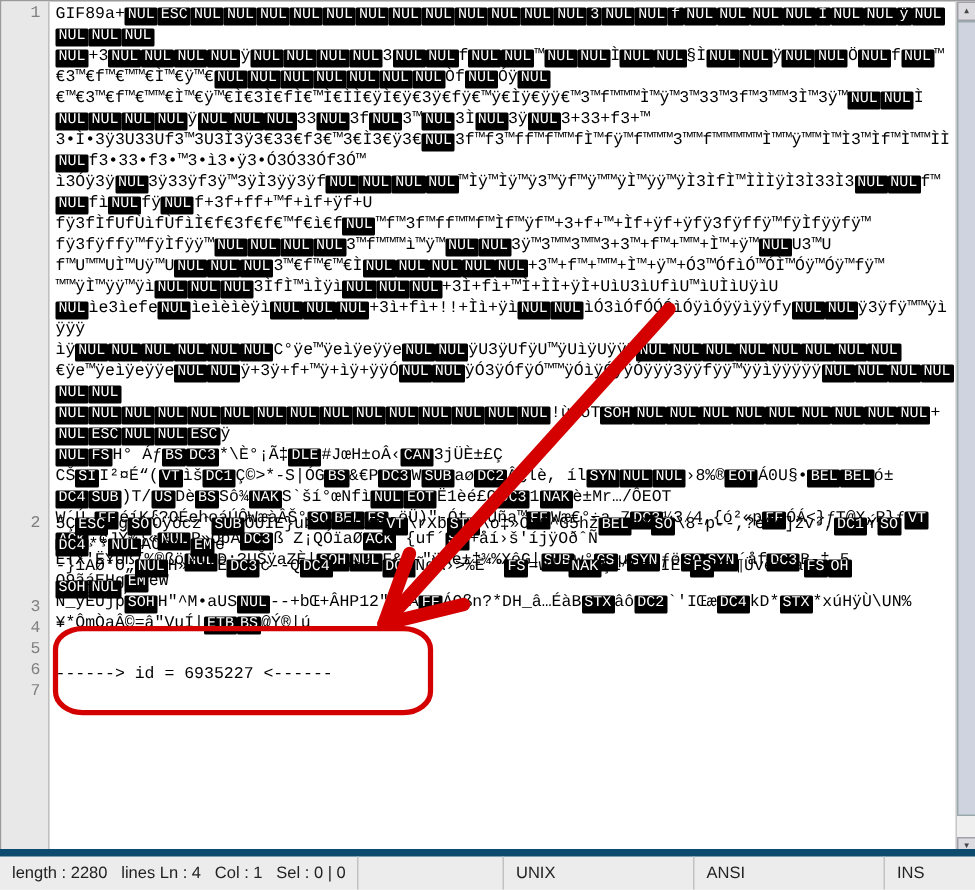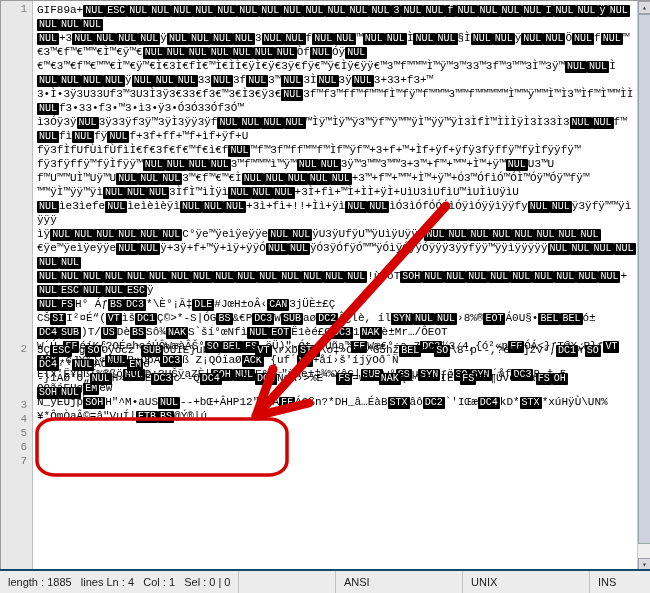--- a/index.html
+++ b/index.html
@@ -7,21 +7,21 @@
   .gutter{position:absolute;left:0;top:0;width:32px;height:100%;background:#e8e8e8;border-right:1px solid #c0c0c0;box-sizing:border-box}
   .gutter .ln{position:absolute;left:0;width:26px;text-align:right;color:#808080;font-size:11px}
   .text-area{position:absolute;left:36px;top:2px;right:14px;bottom:2px;line-height:14px;color:#000;word-break:break-all}
   .binline{font-family:"Courier New",monospace;font-size:11px;color:#000;white-space:normal}
   .ctl{display:inline-block;background:#000;color:#fff;font-size:10px;line-height:12px;padding:0 2px;margin:0 0;border-radius:1px;font-family:"Courier New",monospace}
   .line{min-height:14px}
   .msg-block{margin-top:2px}
   .scrollbar{position:absolute;right:0;top:0;width:13px;height:100%;background:#efefef;border-left:1px solid #c8c8c8}
   .sb-btn{position:absolute;left:0;width:13px;height:13px;background:#dcdce0;border:1px solid #a0a0a8;box-sizing:border-box;font-size:8px;line-height:11px;text-align:center;color:#444}
   .sb-thumb{position:absolute;left:0;top:13px;width:13px;height:530px;background:#cfd3e0;border:1px solid #9aa;box-sizing:border-box}
-  .statusbar{position:absolute;left:0;bottom:0;width:650px;height:22px;background:#ececec;border-top:2px solid #0c4a6e;display:flex;align-items:center;font-family:Tahoma,Arial,sans-serif;font-size:11px;color:#222}
+  .statusbar{position:absolute;left:0;bottom:0;width:650px;height:22px;background:#ececec;border-top:5px solid #0c4a6e;display:flex;align-items:center;font-family:Tahoma,Arial,sans-serif;font-size:11px;color:#222}
   .statusbar .cell{padding:0 8px;border-right:1px solid #c2c2c2;height:100%;display:flex;align-items:center}
   .statusbar .flex{flex:1}
   
   .anno{position:absolute;left:0;top:0;width:650px;height:570px;pointer-events:none}
 </style>
 </head>
 <body>
 
 <div class="editor-wrap">
   <div class="gutter">
@@ -35,43 +35,44 @@
   </div>
 
   <div class="text-area">
     <div id="bin1" class="binline">GIF89a+<span class="ctl">NUL</span><span class="ctl">ESC</span><span class="ctl">NUL</span><span class="ctl">NUL</span><span class="ctl">NUL</span><span class="ctl">NUL</span><span class="ctl">NUL</span><span class="ctl">NUL</span><span class="ctl">NUL</span><span class="ctl">NUL</span><span class="ctl">NUL</span><span class="ctl">NUL</span><span class="ctl">NUL</span><span class="ctl">NUL</span><span class="ctl">3</span><span class="ctl">NUL</span><span class="ctl">NUL</span><span class="ctl">f</span><span class="ctl">NUL</span><span class="ctl">NUL</span><span class="ctl">NUL</span><span class="ctl">NUL</span><span class="ctl">Ì</span><span class="ctl">NUL</span><span class="ctl">NUL</span><span class="ctl">ÿ</span><span class="ctl">NUL</span><span class="ctl">NUL</span><span class="ctl">NUL</span><span class="ctl">NUL</span><br><span class="ctl">NUL</span>+3<span class="ctl">NUL</span><span class="ctl">NUL</span><span class="ctl">NUL</span><span class="ctl">NUL</span>ÿ<span class="ctl">NUL</span><span class="ctl">NUL</span><span class="ctl">NUL</span><span class="ctl">NUL</span>3<span class="ctl">NUL</span><span class="ctl">NUL</span>f<span class="ctl">NUL</span><span class="ctl">NUL</span>™<span class="ctl">NUL</span><span class="ctl">NUL</span>Ì<span class="ctl">NUL</span><span class="ctl">NUL</span>§Ì<span class="ctl">NUL</span><span class="ctl">NUL</span>ÿ<span class="ctl">NUL</span><span class="ctl">NUL</span>Ö<span class="ctl">NUL</span>f<span class="ctl">NUL</span>™€3™€f™€™™€Ì™€ÿ™€<span class="ctl">NUL</span><span class="ctl">NUL</span><span class="ctl">NUL</span><span class="ctl">NUL</span><span class="ctl">NUL</span><span class="ctl">NUL</span><span class="ctl">NUL</span>Òf<span class="ctl">NUL</span>Óÿ<span class="ctl">NUL</span><br>€™€3™€f™€™™€Ì™€ÿ™€Ì€3Ì€fÌ€™Ì€ÌÌ€ÿÌ€ÿ€3ÿ€fÿ€™ÿ€Ìÿ€ÿÿ€™3™f™™™Ì™ÿ™3™33™3f™3™™3Ì™3ÿ™<span class="ctl">NUL</span><span class="ctl">NUL</span>Ì<span class="ctl">NUL</span><span class="ctl">NUL</span><span class="ctl">NUL</span><span class="ctl">NUL</span>ÿ<span class="ctl">NUL</span><span class="ctl">NUL</span><span class="ctl">NUL</span>33<span class="ctl">NUL</span>3f<span class="ctl">NUL</span>3™<span class="ctl">NUL</span>3Ì<span class="ctl">NUL</span>3ÿ<span class="ctl">NUL</span>3+33+f3+™<br>3•Ì•3ÿ3U33Uf3™3U3Ì3ÿ3€33€f3€™3€Ì3€ÿ3€<span class="ctl">NUL</span>3f™f3™ff™f™™fÌ™fÿ™f™™™3™™f™™™™™Ì™™ÿ™™Ì™Ì3™Ìf™Ì™™ÌÌ<span class="ctl">NUL</span>f3•33•f3•™3•ì3•ÿ3•Ó3Ó33Óf3Ó™<br>ì3Óÿ3ÿ<span class="ctl">NUL</span>3ÿ33ÿf3ÿ™3ÿÌ3ÿÿ3ÿf<span class="ctl">NUL</span><span class="ctl">NUL</span><span class="ctl">NUL</span><span class="ctl">NUL</span>™Ìÿ™Ìÿ™ÿ3™ÿf™ÿ™™ÿÌ™ÿÿ™ÿÌ3ÌfÌ™ÌÌÌÿÌ3Ì33Ì3<span class="ctl">NUL</span><span class="ctl">NUL</span>f™<span class="ctl">NUL</span>fì<span class="ctl">NUL</span>fÿ<span class="ctl">NUL</span>f+3f+ff+™f+ìf+ÿf+U<br>fÿ3fÌfUfÙìfÙfìÌ€f€3f€f€™f€ì€f<span class="ctl">NUL</span>™f™3f™ff™™f™Ìf™ÿf™+3+f+™+Ìf+ÿf+ÿfÿ3fÿffÿ™fÿÌfÿÿfÿ™<br>fÿ3fÿffÿ™fÿÌfÿÿ™<span class="ctl">NUL</span><span class="ctl">NUL</span><span class="ctl">NUL</span><span class="ctl">NUL</span>3™f™™™ì™ÿ™<span class="ctl">NUL</span><span class="ctl">NUL</span>3ÿ™3™™3™™3+3™+f™+™™+Ì™+ÿ™<span class="ctl">NUL</span>U3™U<br>f™U™™UÌ™Uÿ™U<span class="ctl">NUL</span><span class="ctl">NUL</span><span class="ctl">NUL</span>3™€f™€™€Ì<span class="ctl">NUL</span><span class="ctl">NUL</span><span class="ctl">NUL</span><span class="ctl">NUL</span><span class="ctl">NUL</span>+3™+f™+™™+Ì™+ÿ™+Ó3™ÓfìÓ™ÓÌ™Óÿ™Óÿ™fÿ™<br>™™ÿÌ™ÿÿ™ÿì<span class="ctl">NUL</span><span class="ctl">NUL</span><span class="ctl">NUL</span>3ÌfÌ™ìÌÿì<span class="ctl">NUL</span><span class="ctl">NUL</span><span class="ctl">NUL</span>+3Ì+fì+™Ì+ÌÌ+ÿÌ+UìU3ìUfìU™ìUÌìUÿìU<br><span class="ctl">NUL</span>ìe3ìefe<span class="ctl">NUL</span>ìeìèìèÿì<span class="ctl">NUL</span><span class="ctl">NUL</span><span class="ctl">NUL</span>+3ì+fì+!!+Ìì+ÿì<span class="ctl">NUL</span><span class="ctl">NUL</span>ìÓ3ìÓfÓÓÓìÓÿìÓÿÿìÿÿfy<span class="ctl">NUL</span><span class="ctl">NUL</span>ÿ3ÿfÿ™™ÿìÿÿÿ<br>ìÿ<span class="ctl">NUL</span><span class="ctl">NUL</span><span class="ctl">NUL</span><span class="ctl">NUL</span><span class="ctl">NUL</span><span class="ctl">NUL</span>C°ÿe™ÿeìÿeÿÿe<span class="ctl">NUL</span><span class="ctl">NUL</span>ÿU3ÿUfÿU™ÿUìÿUÿÿU<span class="ctl">NUL</span><span class="ctl">NUL</span><span class="ctl">NUL</span><span class="ctl">NUL</span><span class="ctl">NUL</span><span class="ctl">NUL</span><span class="ctl">NUL</span><span class="ctl">NUL</span><br>€ÿe™ÿeìÿeÿÿe<span class="ctl">NUL</span><span class="ctl">NUL</span>ÿ+3ÿ+f+™ÿ+ìÿ+ÿÿÓ<span class="ctl">NUL</span><span class="ctl">NUL</span>ÿÓ3ÿÓfÿÓ™™ÿÓìÿÓÿÿÓÿÿÿ3ÿÿfÿÿ™ÿÿìÿÿÿÿÿ<span class="ctl">NUL</span><span class="ctl">NUL</span><span class="ctl">NUL</span><span class="ctl">NUL</span><span class="ctl">NUL</span><span class="ctl">NUL</span><br><span class="ctl">NUL</span><span class="ctl">NUL</span><span class="ctl">NUL</span><span class="ctl">NUL</span><span class="ctl">NUL</span><span class="ctl">NUL</span><span class="ctl">NUL</span><span class="ctl">NUL</span><span class="ctl">NUL</span><span class="ctl">NUL</span><span class="ctl">NUL</span><span class="ctl">NUL</span><span class="ctl">NUL</span><span class="ctl">NUL</span><span class="ctl">NUL</span>!ùeoT<span class="ctl">SOH</span><span class="ctl">NUL</span><span class="ctl">NUL</span><span class="ctl">NUL</span><span class="ctl">NUL</span><span class="ctl">NUL</span><span class="ctl">NUL</span><span class="ctl">NUL</span><span class="ctl">NUL</span><span class="ctl">NUL</span>+<span class="ctl">NUL</span><span class="ctl">ESC</span><span class="ctl">NUL</span><span class="ctl">NUL</span><span class="ctl">ESC</span>ÿ<br><span class="ctl">NUL</span><span class="ctl">FS</span>H° Áƒ<span class="ctl">BS</span><span class="ctl">DC3</span>*\È°¡Ã‡<span class="ctl">DLE</span>#JœH±oÂ‹<span class="ctl">CAN</span>3jÜÈ±£Ç<br>CŠ<span class="ctl">SI</span>I²¤É“(<span class="ctl">VT</span>ìš<span class="ctl">DC1</span>Ç©&gt;*-S|ÓG<span class="ctl">BS</span>&amp;€P<span class="ctl">DC3</span>W<span class="ctl">SUB</span>aø<span class="ctl">DC2</span>Â¿lè, íl<span class="ctl">SYN</span><span class="ctl">NUL</span><span class="ctl">NUL</span>›8%®<span class="ctl">EOT</span>Á0U§•<span class="ctl">BEL</span><span class="ctl">BEL</span>ó±<br><span class="ctl">DC4</span><span class="ctl">SUB</span>)T/<span class="ctl">US</span>Dè<span class="ctl">BS</span>Sô¾<span class="ctl">NAK</span>S`ší°œNfì<span class="ctl">NUL</span><span class="ctl">EOT</span>Ë1èé£G<span class="ctl">DC3</span>1<span class="ctl">NAK</span>è±Mr…/ÔEOT<br>W´Ú,<span class="ctl">FF</span>éíK{?OÉehoáÚÔWæàÂŠ°<span class="ctl">SO</span><span class="ctl">BEL</span><span class="ctl">FS</span>-öÜ)"-Ót, Üña™<span class="ctl">FF</span>Wæ€°÷a,7<span class="ctl">DC3</span>¼3⁄4,{ó²«p<span class="ctl">FF</span>ÓÁ&lt;}ƒT@X„R}ƒ<span class="ctl">VT</span><br><span class="ctl">ACK</span>¸çJÝ¾}«<span class="ctl">NUL</span>P»ÖpÁ<span class="ctl">DC3</span>ß      Z¡QÓïaØ<span class="ctl">ACK</span>`{uf´<span class="ctl">SI</span>+åí›š'íjÿOðˆÑ<br>ETX'ËÝÔß{%®ßö<span class="ctl">NUL</span>D;?UŠÿaZÈ|<span class="ctl">SOH</span><span class="ctl">NUL</span>F&amp;°-"ÿüe±‡¾%XôG|<span class="ctl">SUB</span>w°<span class="ctl">GS</span>µ<span class="ctl">SYN</span>ƒö<span class="ctl">SO</span><span class="ctl">SYN</span>´åf<span class="ctl">DC3</span>B-‡  5<br>O9ãáEHg<span class="ctl">EM</span>èW<br>N_ÿÈÙjp<span class="ctl">SOH</span>H"^M•aUS<span class="ctl">NUL</span>--+bŒ+ÂHP12"Ý\Á<span class="ctl">FF</span>ÁQßn?*DH_â…ÉàB<span class="ctl">STX</span>âô<span class="ctl">DC2</span>`'IŒæ<span class="ctl">DC4</span>kD*<span class="ctl">STX</span>*xúHÿÙ\UN%<br>¥*ÔmÒaÂ©=â"VuÍ|<span class="ctl">ETB</span><span class="ctl">BS</span>@Ý®|ú</div>
     <div id="bin2" class="binline" style="position:absolute;top:340px">5Ç<span class="ctl">ESC</span>kg<span class="ctl">SO</span>Òÿöczˆ<span class="ctl">SUB</span>ÔUÌE}uÞ¹m´Ö9Xœ<span class="ctl">VT</span>\rXb<span class="ctl">STX</span>\o‡»ÖXÒ^G5hž<span class="ctl">BEL</span>iX<span class="ctl">SO</span>\8-p--,?èÒè]žv²,<span class="ctl">DC1</span>Ý<span class="ctl">SO</span><br><span class="ctl">DC4</span>**<span class="ctl">NUL</span>AÒéAÒ<span class="ctl">EM</span>é<br>-}íAØ*O„<span class="ctl">NUL</span>H»ïìtÊ<span class="ctl">DC3</span>c--Q<span class="ctl">DC4</span>-À≥š-<span class="ctl">DC3</span>ÑdA›&gt;%È´°<span class="ctl">FS</span>=w"£<span class="ctl">NAK</span>Çí^Ù=»IÉŠ<span class="ctl">FS</span>Kí¶Üvëí·à<span class="ctl">FS</span><span class="ctl">OH</span><br><span class="ctl">SOH</span><span class="ctl">NUL</span>;</div>
 
     <div class="msg-block" style="position:absolute;top:396px">
       <div class="line"></div>
       <div class="line"></div>
       <div class="line"></div>
+      <div class="line">------&gt; id = 6935227 &lt;------</div>
     </div>
   </div>
 
   <div class="scrollbar">
     <div class="sb-btn" style="top:0">▴</div>
     <div class="sb-thumb"></div>
     <div class="sb-btn" style="bottom:0">▾</div>
   </div>
 
   <svg class="anno" viewBox="0 0 650 570">
     <path d="M445 205 L255 415" stroke="#d40000" stroke-width="9" fill="none" stroke-linecap="round"></path>
     <path d="M255 415 L272 368 M255 415 L308 402" stroke="#d40000" stroke-width="9" fill="none" stroke-linecap="round"></path>
     <rect x="36" y="418" width="250" height="56" rx="18" ry="14" stroke="#d40000" stroke-width="3.5" fill="none"></rect>
   </svg>
 </div>
 
 <div class="statusbar">
   <div class="cell">
-    <span>length :</span>&nbsp;<span>1885</span>
+    <span>length :</span>&nbsp;<span>2280</span>
     &nbsp;&nbsp;&nbsp;
     <span>lines</span>&nbsp;<span>Ln : 4</span>
     &nbsp;&nbsp;&nbsp;
     <span>Col :</span>&nbsp;<span>1</span>
     &nbsp;&nbsp;&nbsp;
     <span>Sel :</span>&nbsp;<span>0 | 0</span>
   </div>
   <div class="cell flex"></div>
+  <div class="cell" style="width:110px">UNIX</div>
   <div class="cell" style="width:110px">ANSI</div>
-  <div class="cell" style="width:110px">UNIX</div>
   <div class="cell" style="width:44px;border-right:none">INS</div>
 </div>
 
 </body></html>

